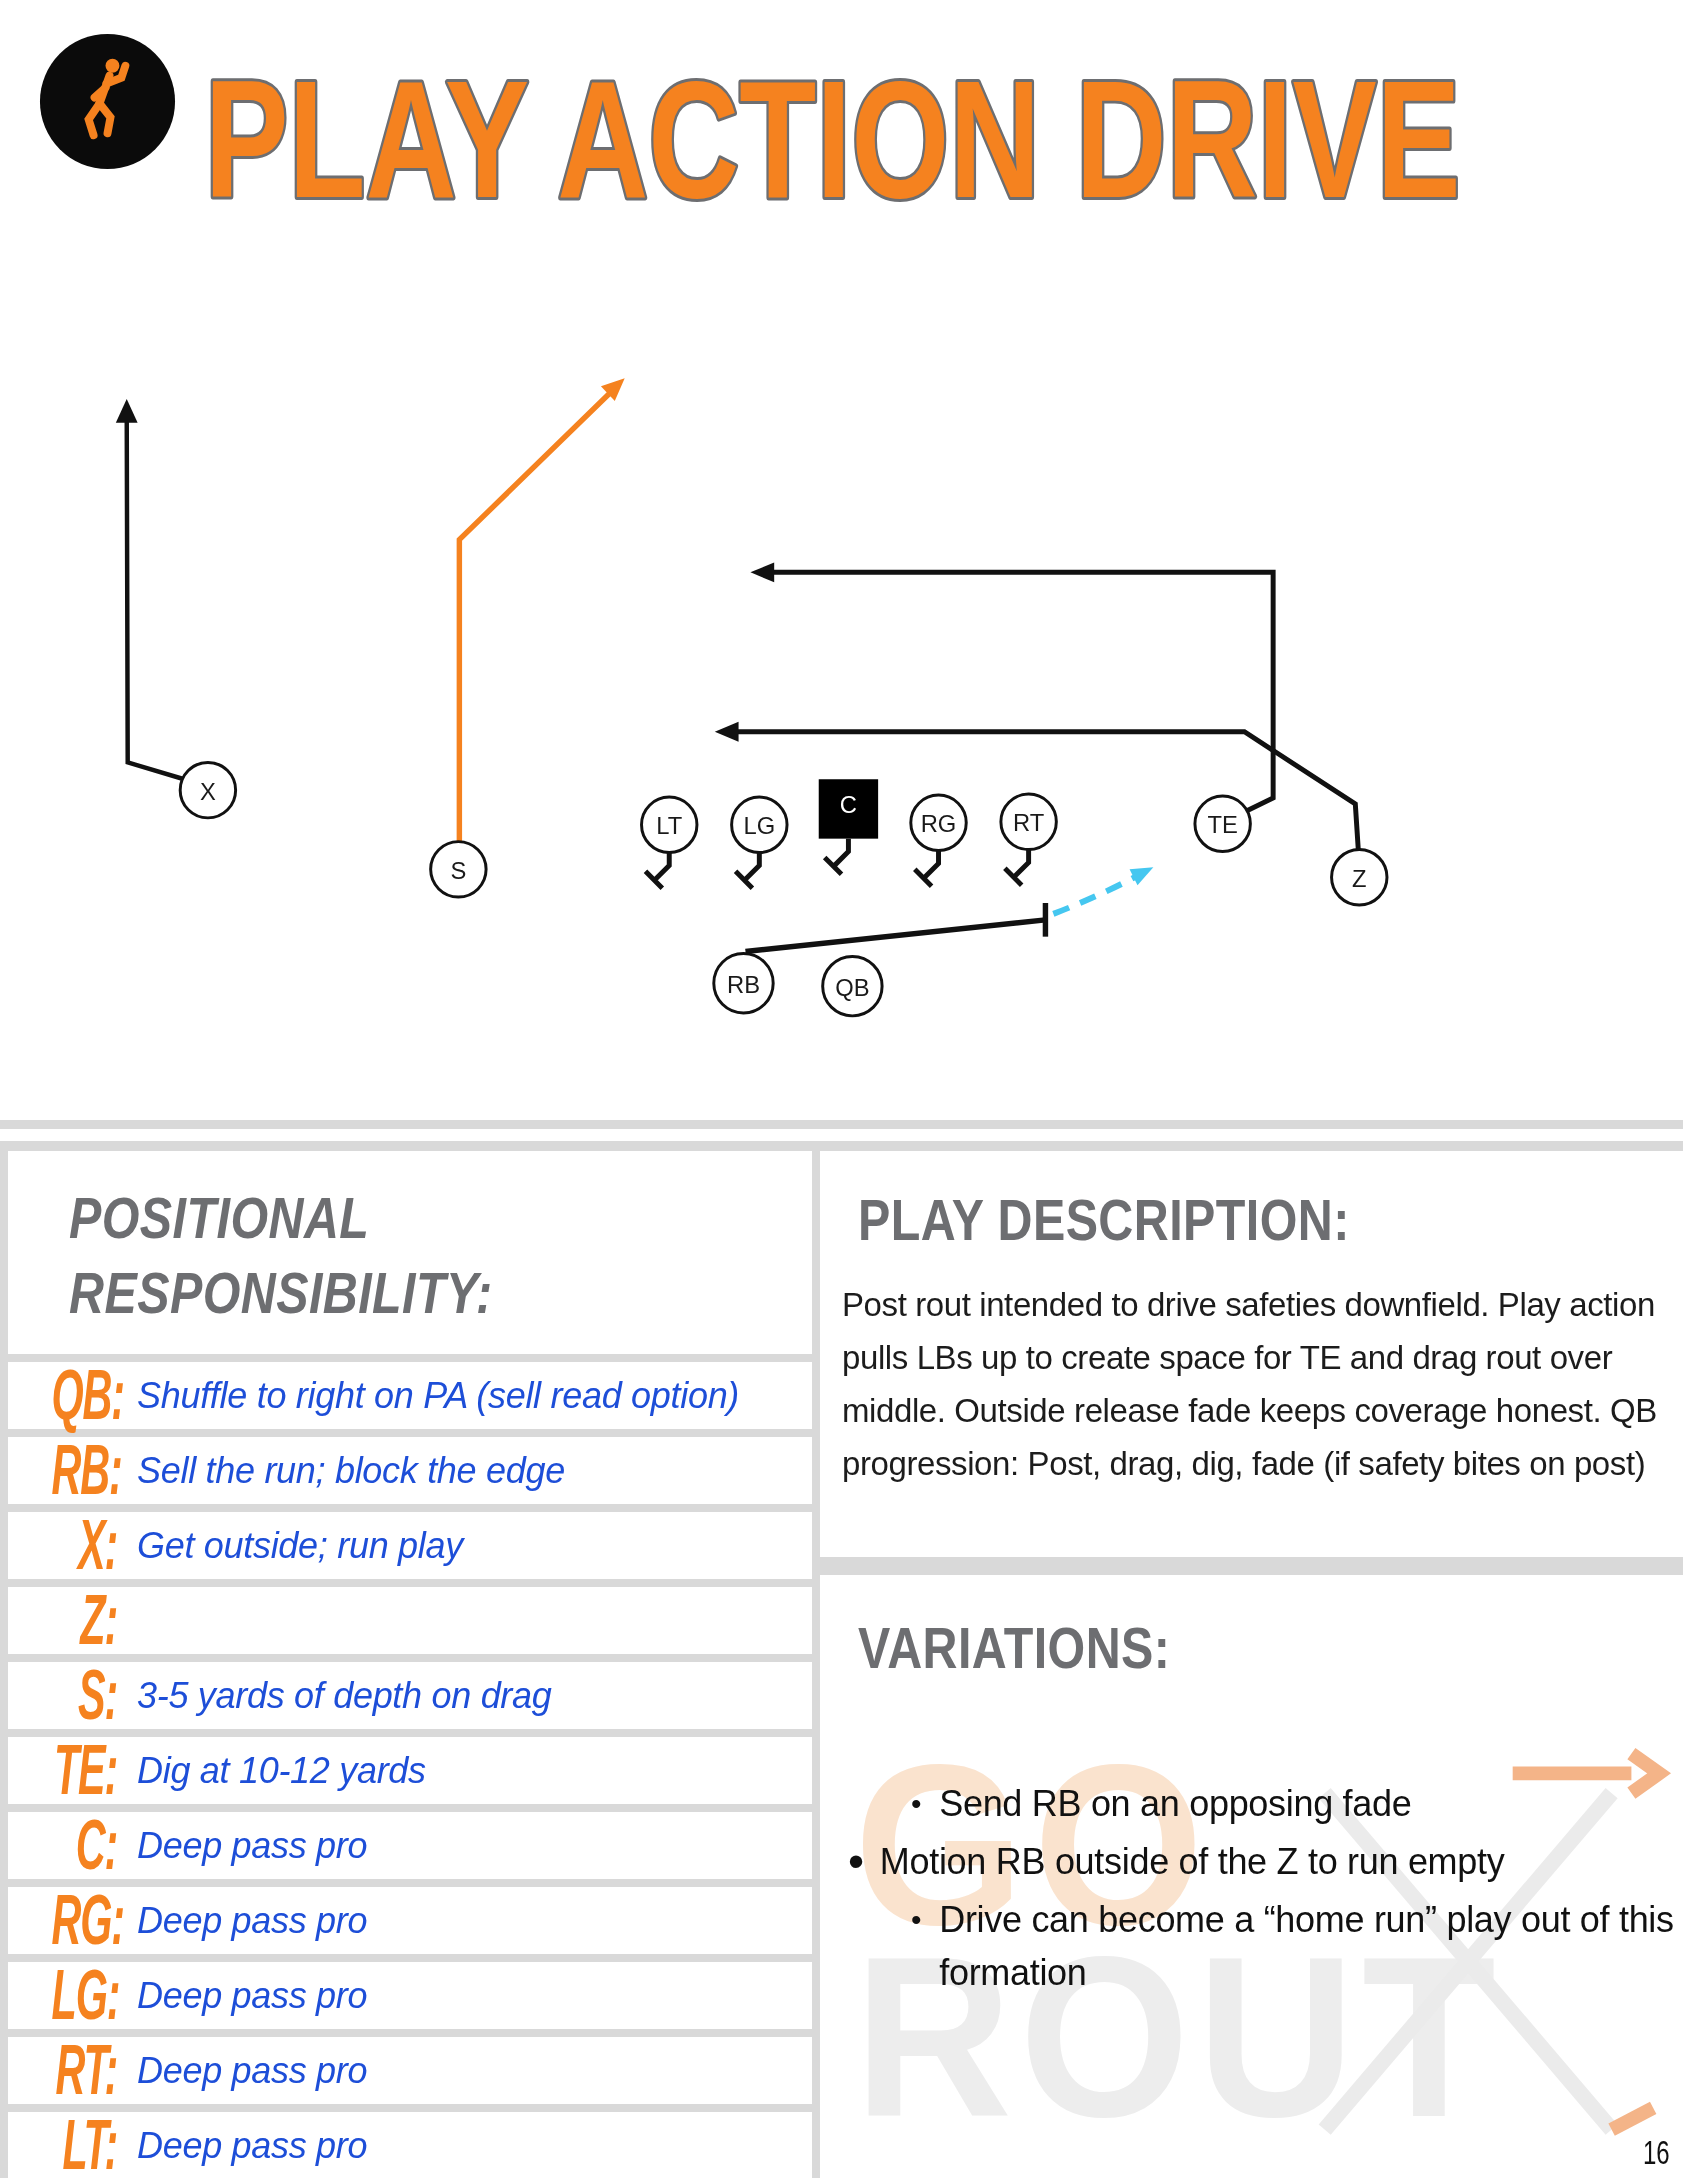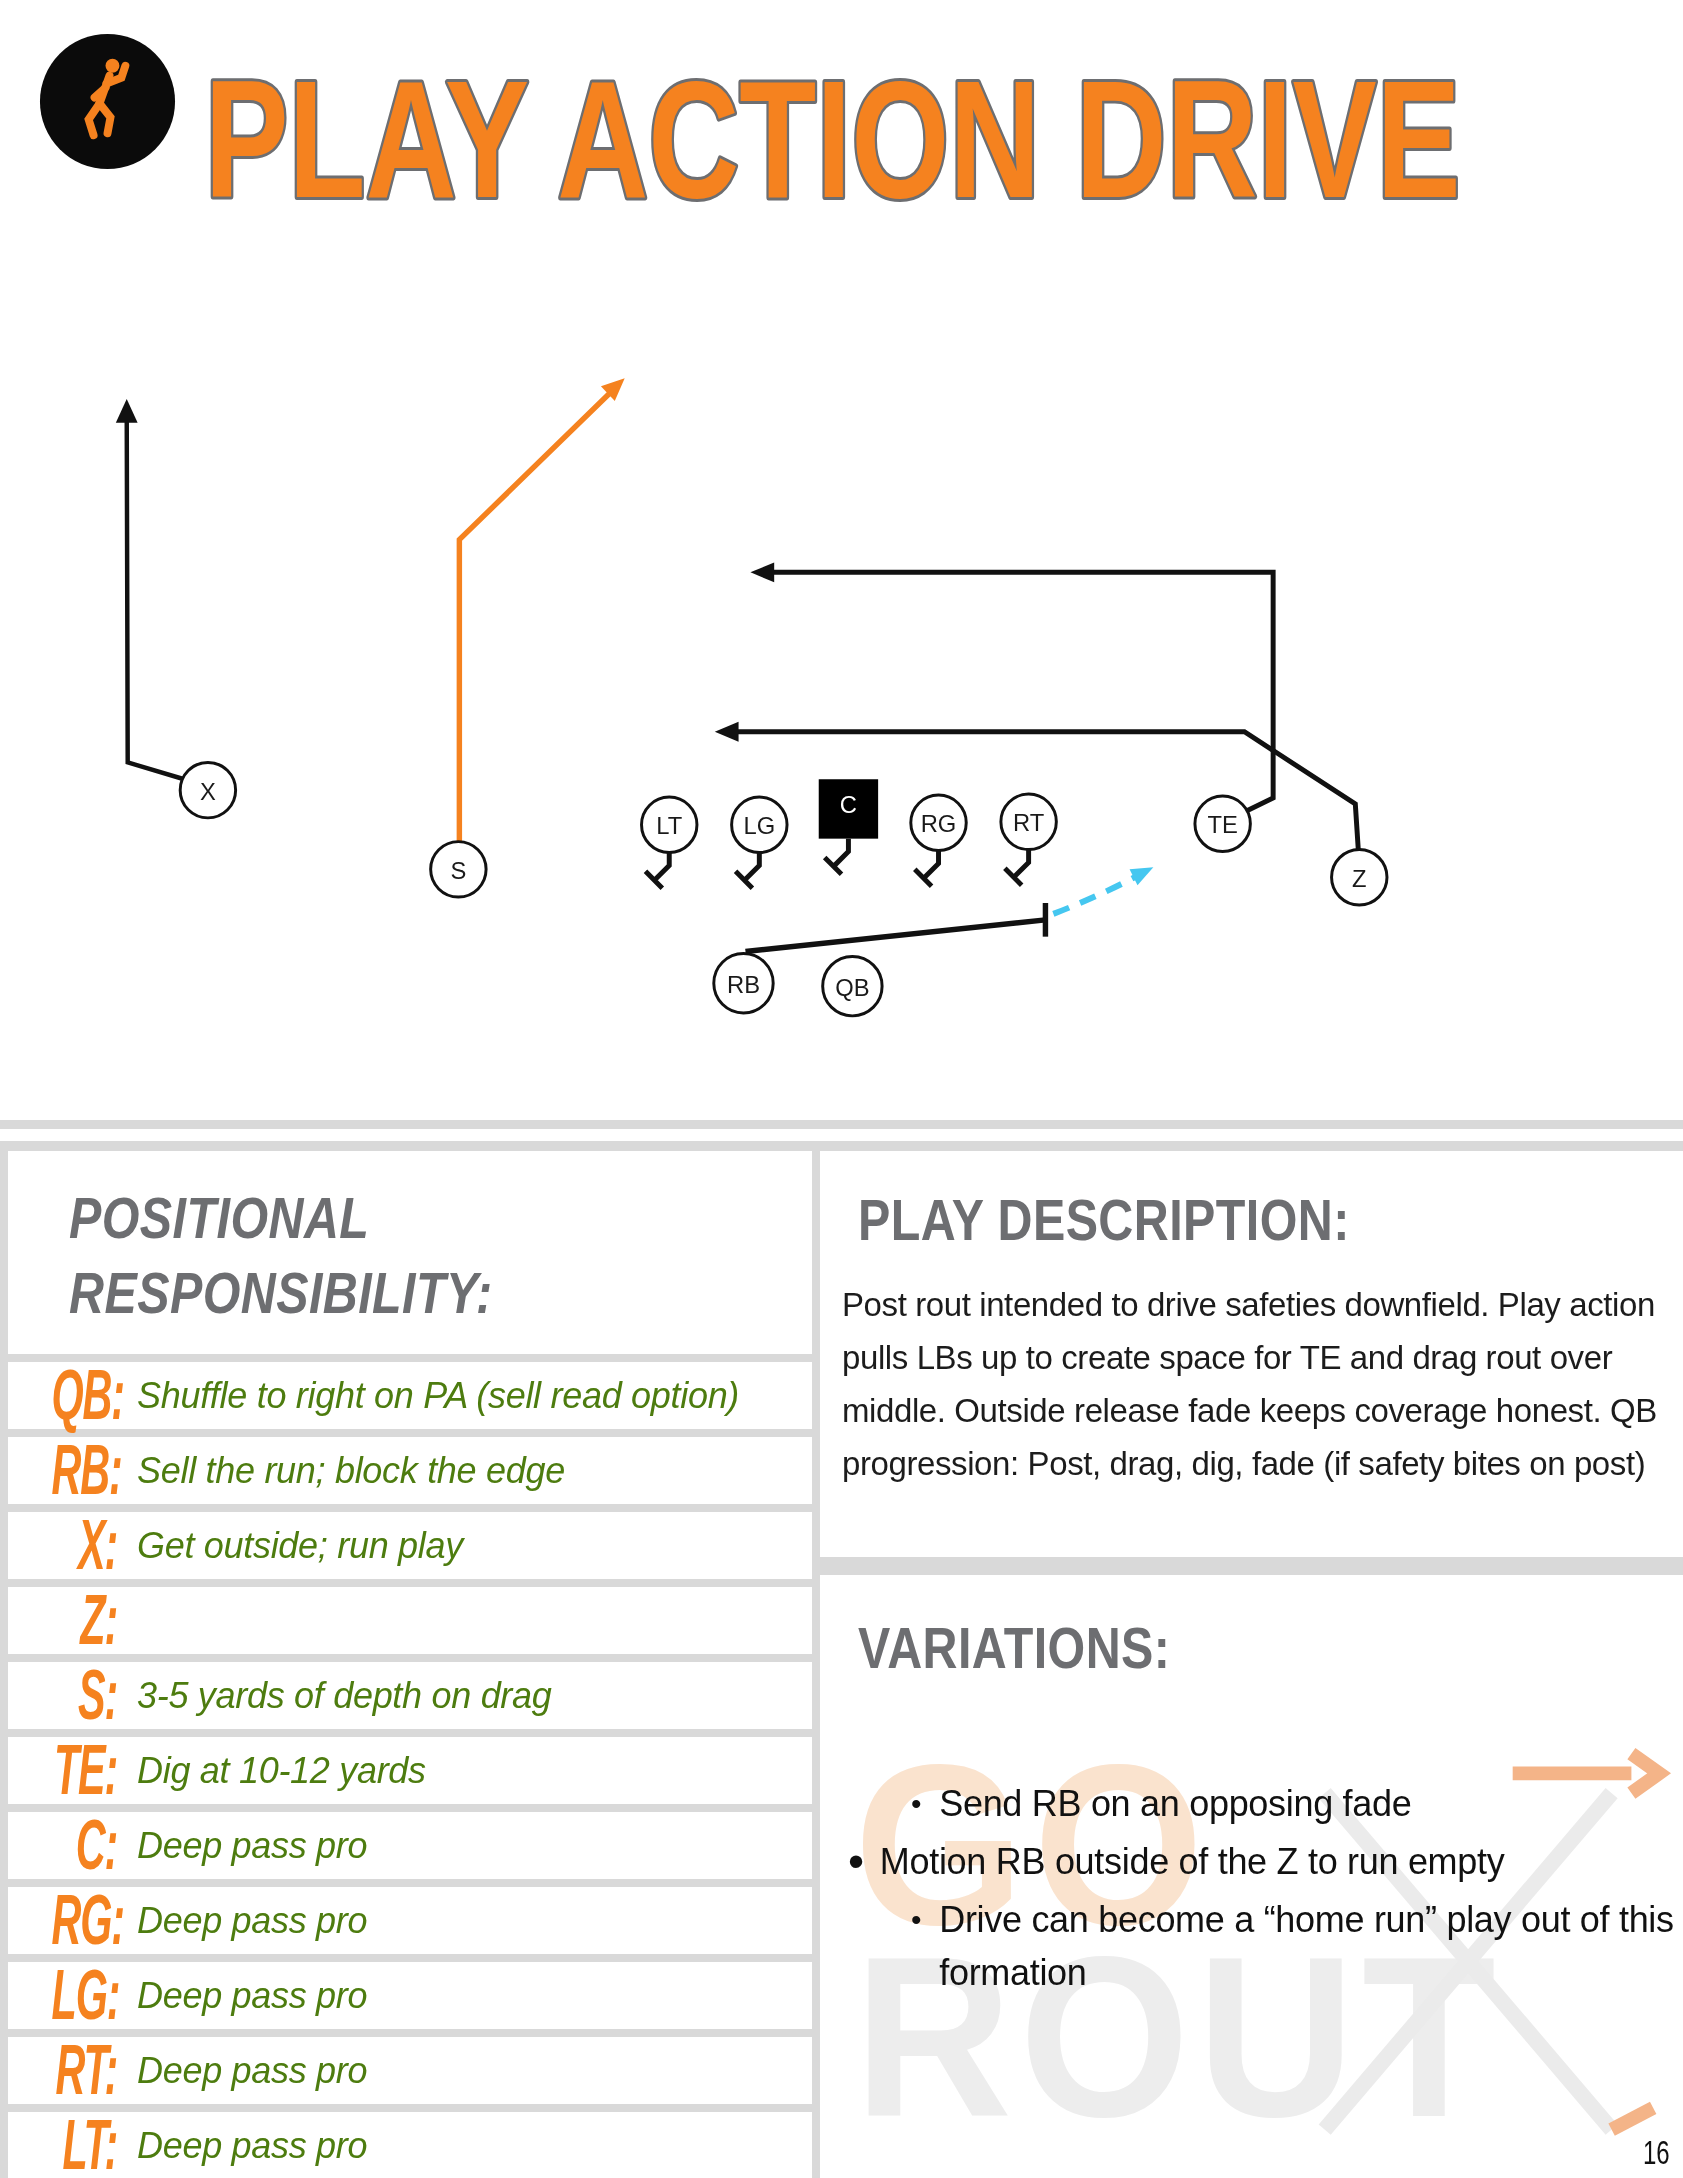--- a/index.html
+++ b/index.html
@@ -21,21 +21,21 @@
   .panel{position:absolute;left:0;top:31px;width:1683px;height:1028px;background:#d9d9d9;}
 
   .left-card{position:absolute;left:8px;top:0;width:804px;height:1028px;background:#ffffff;font-style:italic;}
   .pos-head{height:203px;padding:30px 0 0 61px;box-sizing:border-box;}
   .big-head{font-size:57px;font-weight:700;color:#6d6e71;line-height:75px;
             transform:scale(0.85,1);transform-origin:left center;white-space:nowrap;letter-spacing:0.5px;}
 
   .prow{display:flex;align-items:center;height:67px;border-top:8px solid #d9d9d9;box-sizing:content-box;}
   .plabel{width:109px;text-align:right;font-weight:700;font-size:69px;color:#f5821f;
           line-height:67px;transform:scale(0.60,1.02);transform-origin:100% 52%;white-space:nowrap;letter-spacing:-2px;}
-  .ptext{margin-left:20px;font-size:36px;color:#4d7c0f;letter-spacing:-0.3px;white-space:nowrap;}
+  .ptext{margin-left:20px;font-size:36px;color:#1d4ed8;letter-spacing:-0.3px;white-space:nowrap;}
 
   .right-desc{position:absolute;left:820px;top:0;width:863px;height:406px;background:#ffffff;}
   .right-var{position:absolute;left:820px;top:424px;width:863px;height:604px;background:#ffffff;overflow:hidden;}
   .rp-head{padding:32px 0 0 38px;}
   .rp-head2{padding:36px 0 0 38px;position:relative;z-index:2;}
   .desc-text{margin:20px 20px 0 22px;width:844px;font-size:33px;line-height:53px;color:#1c1c1c;letter-spacing:-0.4px;}
 
   .bullets{position:relative;z-index:2;margin-top:91px;padding-left:28px;}
   .b-item{display:flex;font-size:36px;line-height:53px;color:#111;margin-bottom:5px;letter-spacing:-0.3px;}
   .b-item .bt{max-width:752px;}

